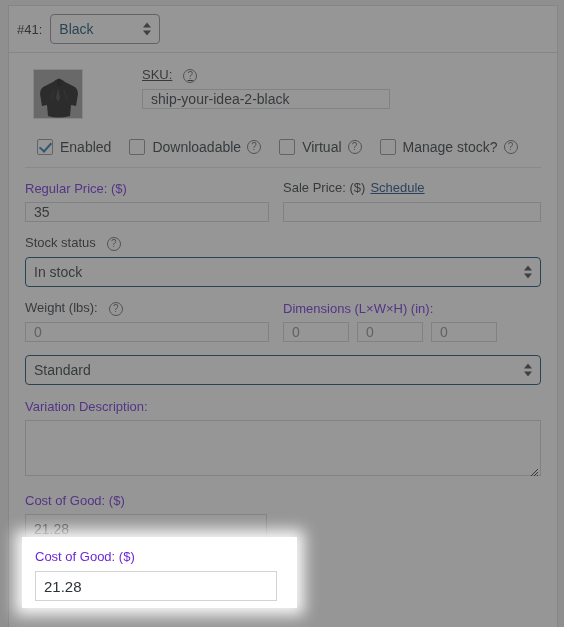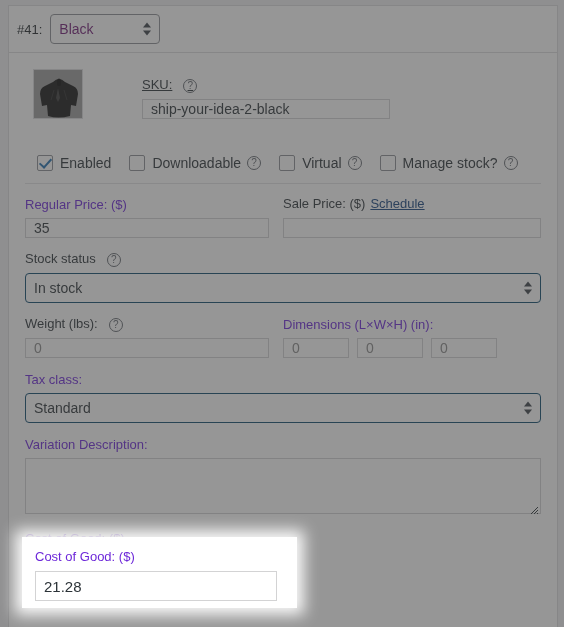--- a/index.html
+++ b/index.html
@@ -47,21 +47,21 @@
     appearance: none;
     -webkit-appearance: none;
     background: #fff;
     border: 1px solid #8c8f94;
     border-radius: 4px;
     height: 30px;
     min-width: 110px;
     padding: 0 26px 0 8px;
     font-family: "Liberation Sans", sans-serif;
     font-size: 14px;
-    color: #701a75;
+    color: #0c4a6e;
     position: relative;
   }
   .select-wrap { position: relative; display: inline-block; }
   .select-wrap .arrows {
     position: absolute;
     right: 9px; top: 50%;
     transform: translateY(-50%);
     pointer-events: none;
     display: flex; flex-direction: column; gap: 3px;
     line-height: 0;
@@ -74,21 +74,21 @@
   }
   .arrows i.up   { border-bottom: 5px solid #3c434a; }
   .arrows i.down { border-top: 5px solid #3c434a; }
 
   
   .var-body { padding: 14px 16px 0 16px; }
   .col-left  { width: 258px; padding-right: 14px; }
   .col-right { width: 258px; }
 
   
-  .top-row { display: flex; align-items: flex-end; margin-bottom: 30px; text-decoration: underline; }
+  .top-row { display: flex; align-items: flex-start; margin-bottom: 14px; text-decoration: underline; }
   .thumb {
     width: 50px; height: 50px;
     border: 1px solid #dcdcde;
     background: #9a9a9a;
     margin-left: 8px; margin-top: 2px;
     position: relative; overflow: hidden;
     flex: 0 0 auto;
   }
   .hoodie { position: absolute; left: 0; top: 0; width: 50px; height: 50px; }
 
@@ -322,21 +322,20 @@
           <label class="fl">Dimensions (L×W×H) (in):</label>
           <div class="dims">
             <input class="txt" type="text" placeholder="0" style="">
             <input class="txt" type="text" placeholder="0" style="">
             <input class="txt" type="text" placeholder="0" style="">
           </div>
         </div>
       </div>
 
       <div class="block">
-        <label class="fl">Tax class:</label>
         <span class="select-wrap" style="display:block;position:relative;">
           <select class="sel-full">
             <option>Standard</option>
           </select>
           <span class="arrows">
             <i class="up"></i>
               <i class="down"></i>
           </span>
         </span>
       </div>

